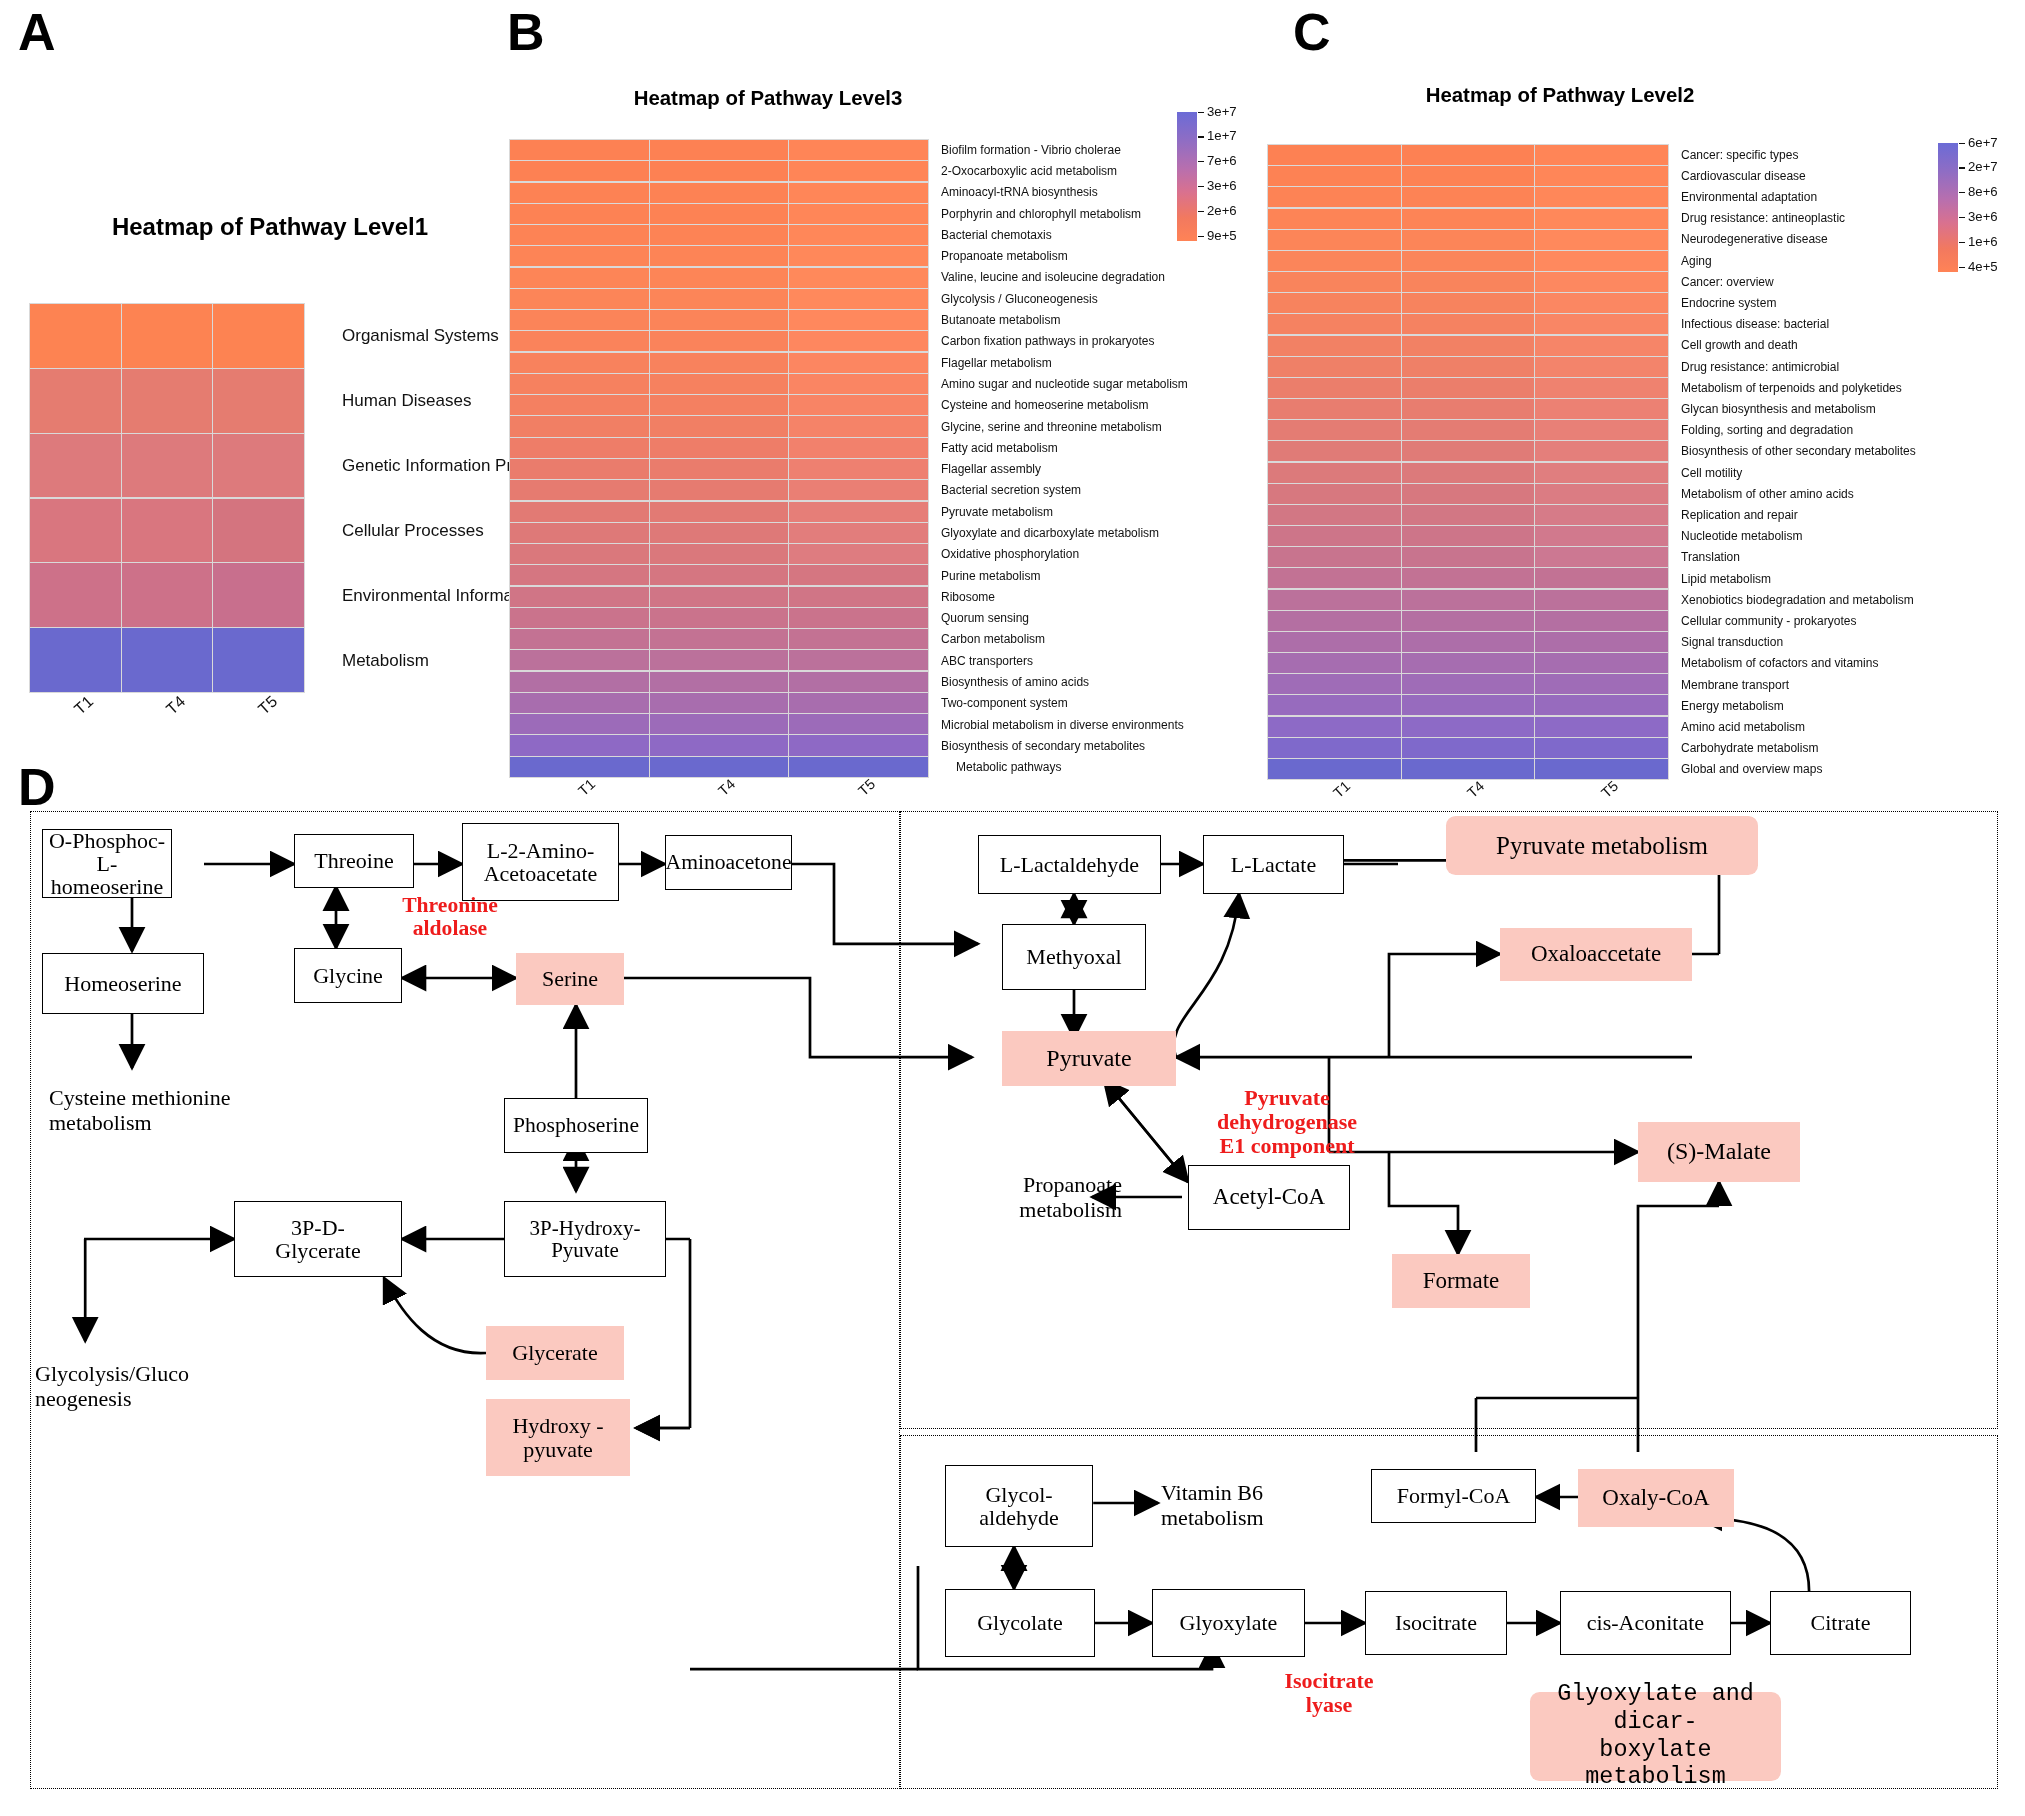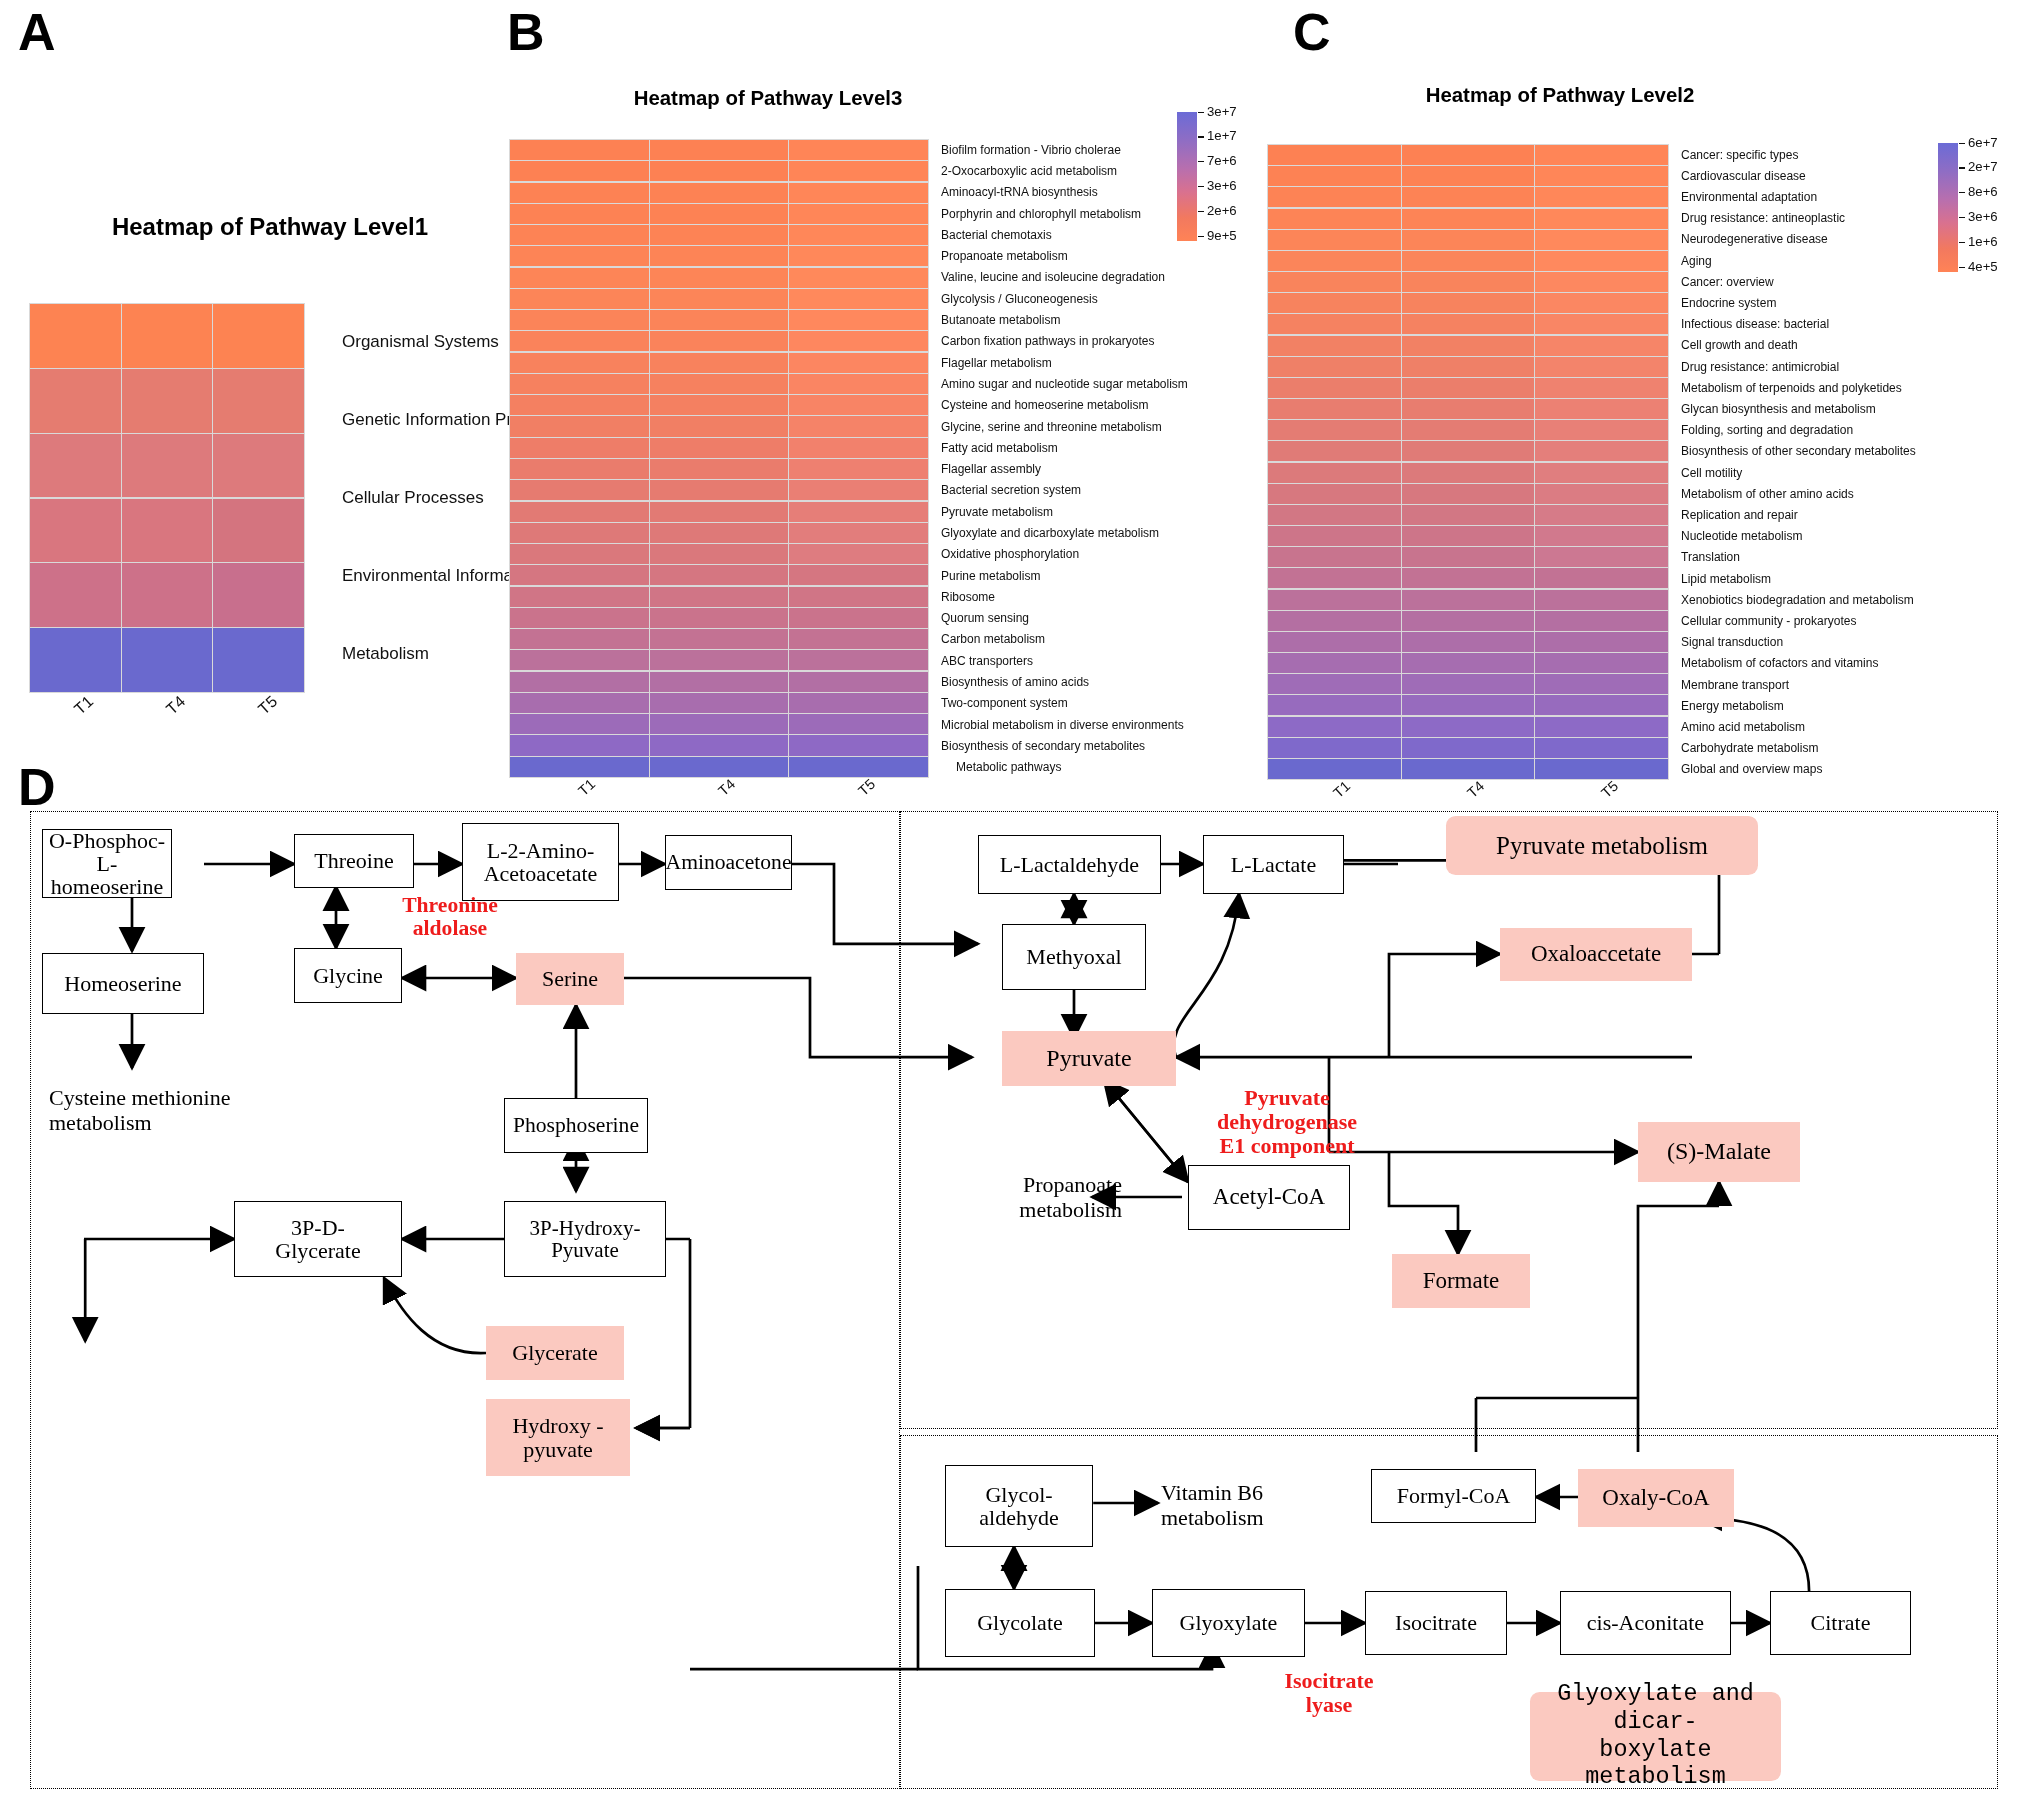--- a/index.html
+++ b/index.html
@@ -103,20 +103,21 @@
         <div class="hm-cell" style="background: rgb(200, 111, 141); margin-right: 0px;"></div>
       </div>
       <div class="hm-row" style="margin-bottom: 0px;">
         <div class="hm-cell" style="background: rgb(106, 105, 206); margin-right: 1.2px;"></div>
         <div class="hm-cell" style="background: rgb(106, 105, 206); margin-right: 1.2px;"></div>
         <div class="hm-cell" style="background: rgb(106, 105, 206); margin-right: 0px;"></div>
       </div>
     </div>
   <div class="hm-rowlabels" id="rowlabA" style="left:336px; top:303px; width:276px; height:390px; font-size:17px;">
       <div class="hm-rowlabel" style="padding-left: 6px;">Organismal Systems</div>
+      <div class="hm-rowlabel" style="padding-left: 6px;">Human Diseases</div>
       <div class="hm-rowlabel" style="padding-left: 6px;">Genetic Information Pro</div>
       <div class="hm-rowlabel" style="padding-left: 6px;">Cellular Processes</div>
       <div class="hm-rowlabel" style="padding-left: 6px;">Environmental Informat</div>
       <div class="hm-rowlabel" style="padding-left: 6px;">Metabolism</div>
     </div>
   <div class="hm-collabels" id="collabA" style="left:29px; top:701px; width:276px; height:54px; font-size:16px;">
       <div class="hm-collabel" style="left: 42px; top: 3.6px;">T1</div>
       <div class="hm-collabel" style="left: 134px; top: 3.6px;">T4</div>
       <div class="hm-collabel" style="left: 226px; top: 3.6px;">T5</div>
     </div>
@@ -657,20 +658,22 @@
   <div class="node" style="left:276px; top:150px; width:108px; height:55px; font-size:22px;">Glycine</div>
   <div class="node hl" style="left:498px; top:155px; width:108px; height:52px; font-size:22px;">Serine</div>
   <div class="node" style="left:486px; top:300px; width:144px; height:55px; font-size:21.6px;">Phosphoserine</div>
   <div class="node" style="left:216px; top:403px; width:168px; height:76px; font-size:22px; white-space:pre-line;">3P-D-
 Glycerate</div>
   <div class="node" style="left:486px; top:403px; width:162px; height:76px; font-size:21px; white-space:pre-line;">3P-Hydroxy-
 Pyuvate</div>
   <div class="node hl" style="left:468px; top:528px; width:138px; height:54px; font-size:22px;">Glycerate</div>
   <div class="node hl" style="left:468px; top:601px; width:144px; height:77px; font-size:22px; white-space:pre-line;">Hydroxy -
 pyuvate</div>
+  <div class="plain" style="left:17px; top:552px; width:240px; height:72px; font-size:22px; white-space:pre-line;">Glycolysis/Gluco
+neogenesis</div>
 
   <div class="tag" style="left:1428px; top:18px; width:312px; height:59px; font-size:25px;">Pyruvate metabolism</div>
   <div class="node" style="left:960px; top:37px; width:183px; height:59px; font-size:22px;">L-Lactaldehyde</div>
   <div class="node" style="left:1185px; top:37px; width:141px; height:59px; font-size:22px;">L-Lactate</div>
   <div class="node" style="left:984px; top:126px; width:144px; height:66px; font-size:22px;">Methyoxal</div>
   <div class="node hl" style="left:984px; top:233px; width:174px; height:55px; font-size:24px;">Pyruvate</div>
   <div class="node hl" style="left:1482px; top:130px; width:192px; height:53px; font-size:23px;">Oxaloaccetate</div>
   <div class="node hl" style="left:1620px; top:324px; width:162px; height:60px; font-size:24px;">(S)-Malate</div>
   <div class="node hl" style="left:1374px; top:456px; width:138px; height:54px; font-size:23px;">Formate</div>
   <div class="node" style="left:1170px; top:367px; width:162px; height:65px; font-size:23px;">Acetyl-CoA</div>

